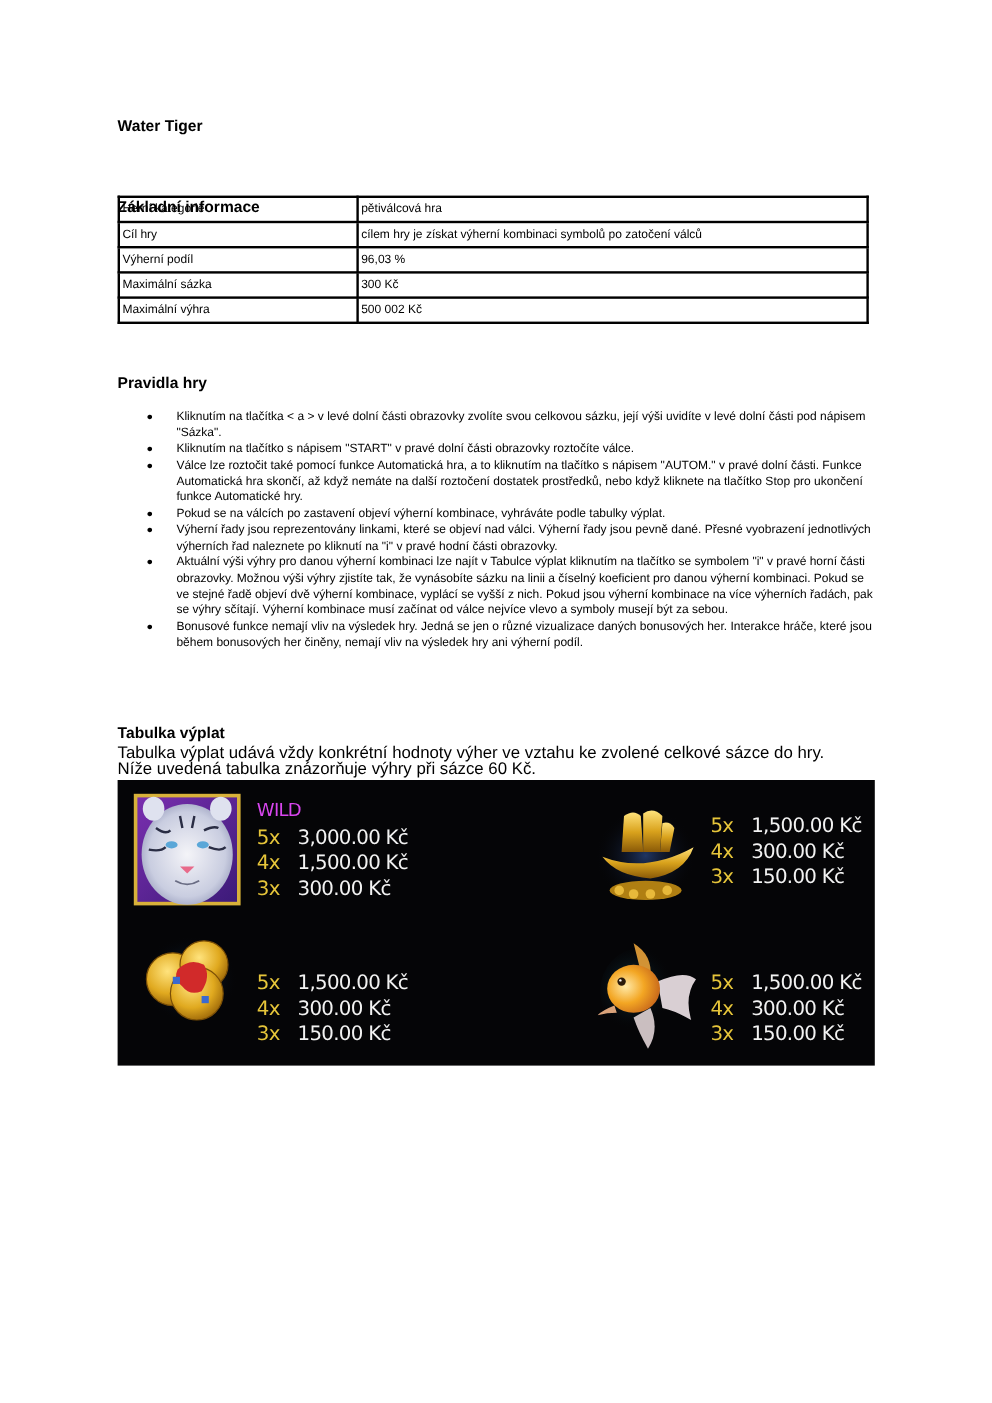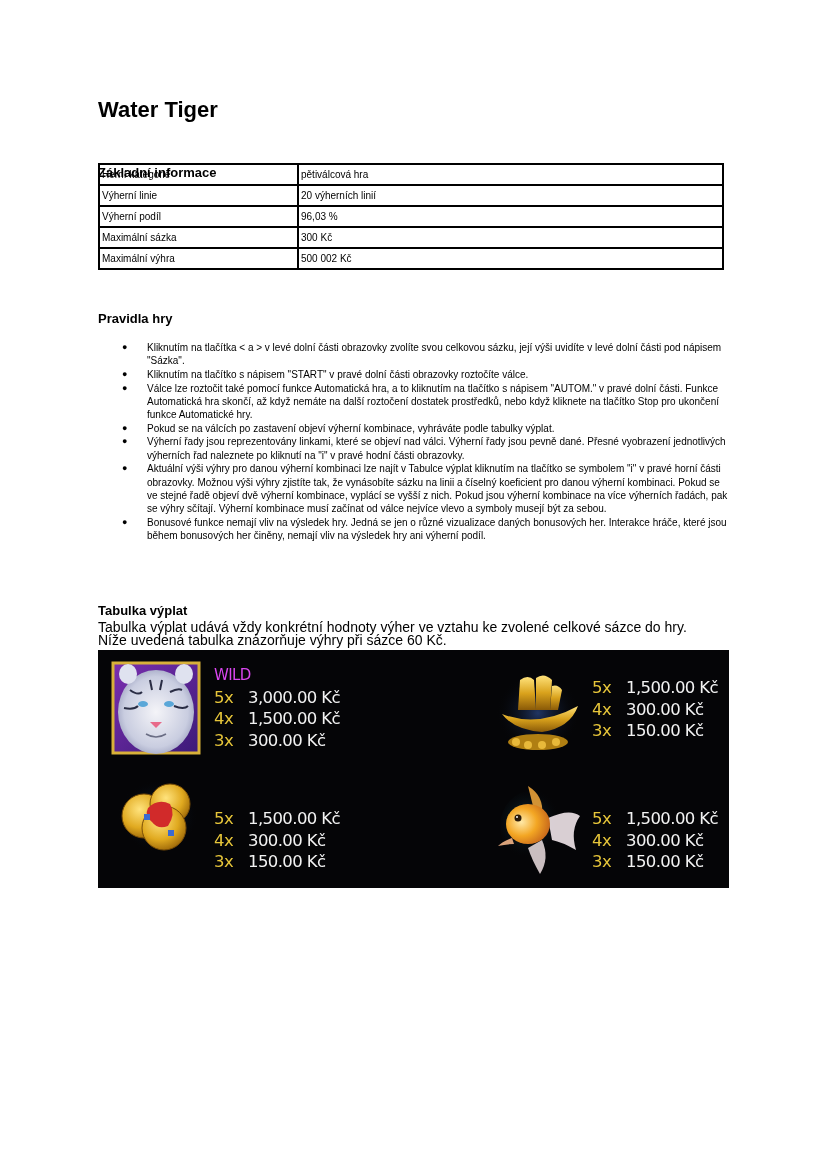--- a/index.html
+++ b/index.html
@@ -1,17 +1,17 @@
 <!DOCTYPE html>
 <html><head>
 <meta charset="utf-8">
 <style>
   html, body { margin: 0; padding: 0; background: #ffffff; }
   body { width: 827px; height: 1169px; position: relative; font-family: "Liberation Sans", sans-serif; color: #000; overflow: hidden; }
-  h1 { position: absolute; left: 98px; top: 97px; margin: 0; font-size: 22px; font-weight: bold; }
+  h1 { position: absolute; left: 98px; top: 97px; margin: 0; font-size: 13px; font-weight: bold; }
   h2 { margin: 0; font-size: 13px; font-weight: bold; }
   .sec1-title { position: absolute; left: 98px; top: 145px; margin-top: 20px; }
   table.info { position: absolute; left: 98px; top: 163px; width: 626px; border-collapse: collapse; font-size: 10px; padding-left: 24px; }
   table.info td { border: 2px solid #000; padding: 2px 2px; height: 15px; line-height: 14px; vertical-align: middle; }
   table.info td.k { width: 193px; }
   .sec2-title { position: absolute; left: 98px; top: 311px; }
   ul.rules { position: absolute; left: 98px; top: 341px; width: 632px; margin: 0; padding: 0; list-style: none; font-size: 10px; line-height: 13.2px; }
   ul.rules li { position: relative; padding-left: 49px; margin: 0 0 0.5px 0; }
   ul.rules li .bullet { position: absolute; left: 24px; top: 0; font-size: 9px; }
   .sec3-title { position: absolute; left: 98px; top: 603px; }
@@ -30,22 +30,22 @@
 <h1>Water Tiger</h1>
 
 <h2 class="sec1-title">Základní informace</h2>
 <table class="info">
   <tbody>
     <tr>
         <td class="k">Herní kategorie</td>
         <td>pětiválcová hra</td>
       </tr>
     <tr>
-        <td class="k">Výherní linie</td>
-        <td>20 výherních linií</td>
+        <td class="k">Cíl hry</td>
+        <td>cílem hry je získat výherní kombinaci symbolů po zatočení válců</td>
       </tr>
     <tr>
         <td class="k">Výherní podíl</td>
         <td>96,03 %</td>
       </tr>
     <tr>
         <td class="k">Maximální sázka</td>
         <td>300 Kč</td>
       </tr>
     <tr>

